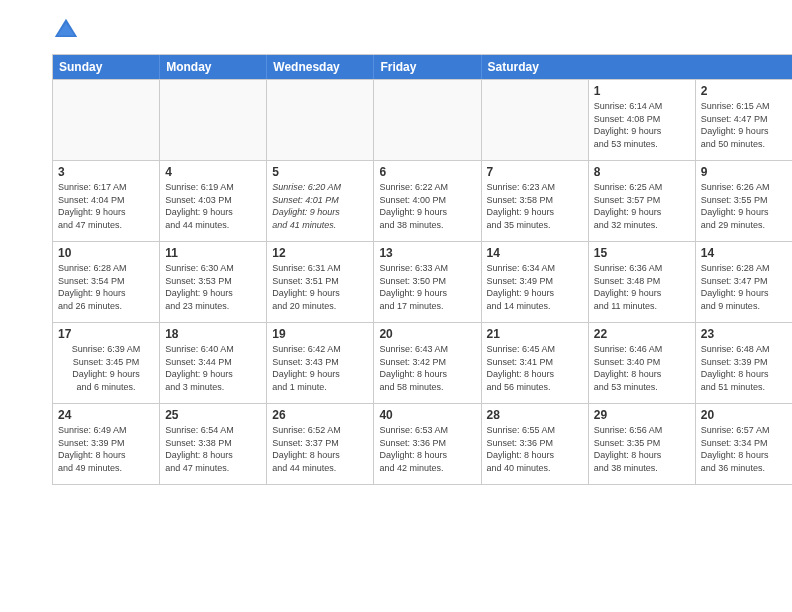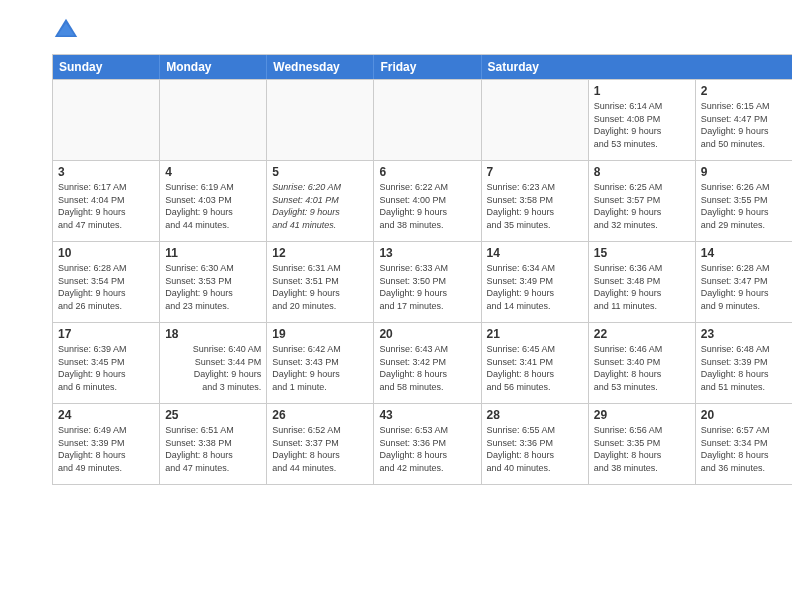--- a/index.html
+++ b/index.html
@@ -258,28 +258,28 @@
             <span class="day-num">14</span>
             <div class="cell-text" style="white-space: pre-line;">Sunrise: 6:28 AM
 Sunset: 3:47 PM
 Daylight: 9 hours
 and 9 minutes.</div>
           </div>
         </div>
         <div class="cal-row">
           <div class="cal-cell">
             <span class="day-num">17</span>
-            <div class="cell-text" style="white-space: pre-line;">Sunrise: 6:39 AM
+            <div class="cell-text" style="white-space: pre-line; text-align: center;">Sunrise: 6:39 AM
 Sunset: 3:45 PM
 Daylight: 9 hours
 and 6 minutes.</div>
           </div>
           <div class="cal-cell">
             <span class="day-num">18</span>
-            <div class="cell-text" style="white-space: pre-line; text-align: right;">Sunrise: 6:40 AM
+            <div class="cell-text" style="white-space: pre-line;">Sunrise: 6:40 AM
 Sunset: 3:44 PM
 Daylight: 9 hours
 and 3 minutes.</div>
           </div>
           <div class="cal-cell">
             <span class="day-num">19</span>
             <div class="cell-text" style="white-space: pre-line;">Sunrise: 6:42 AM
 Sunset: 3:43 PM
 Daylight: 9 hours
 and 1 minute.</div>
@@ -316,34 +316,34 @@
         <div class="cal-row">
           <div class="cal-cell">
             <span class="day-num">24</span>
             <div class="cell-text" style="white-space: pre-line;">Sunrise: 6:49 AM
 Sunset: 3:39 PM
 Daylight: 8 hours
 and 49 minutes.</div>
           </div>
           <div class="cal-cell">
             <span class="day-num">25</span>
-            <div class="cell-text" style="white-space: pre-line;">Sunrise: 6:51 AM
+            <div class="cell-text" style="white-space: pre-line;">Sunrise: 6:54 AM
 Sunset: 3:38 PM
 Daylight: 8 hours
 and 47 minutes.</div>
           </div>
           <div class="cal-cell">
             <span class="day-num">26</span>
             <div class="cell-text" style="white-space: pre-line;">Sunrise: 6:52 AM
 Sunset: 3:37 PM
 Daylight: 8 hours
 and 44 minutes.</div>
           </div>
           <div class="cal-cell">
-            <span class="day-num">43</span>
+            <span class="day-num">40</span>
             <div class="cell-text" style="white-space: pre-line;">Sunrise: 6:53 AM
 Sunset: 3:36 PM
 Daylight: 8 hours
 and 42 minutes.</div>
           </div>
           <div class="cal-cell">
             <span class="day-num">28</span>
             <div class="cell-text" style="white-space: pre-line;">Sunrise: 6:55 AM
 Sunset: 3:36 PM
 Daylight: 8 hours

